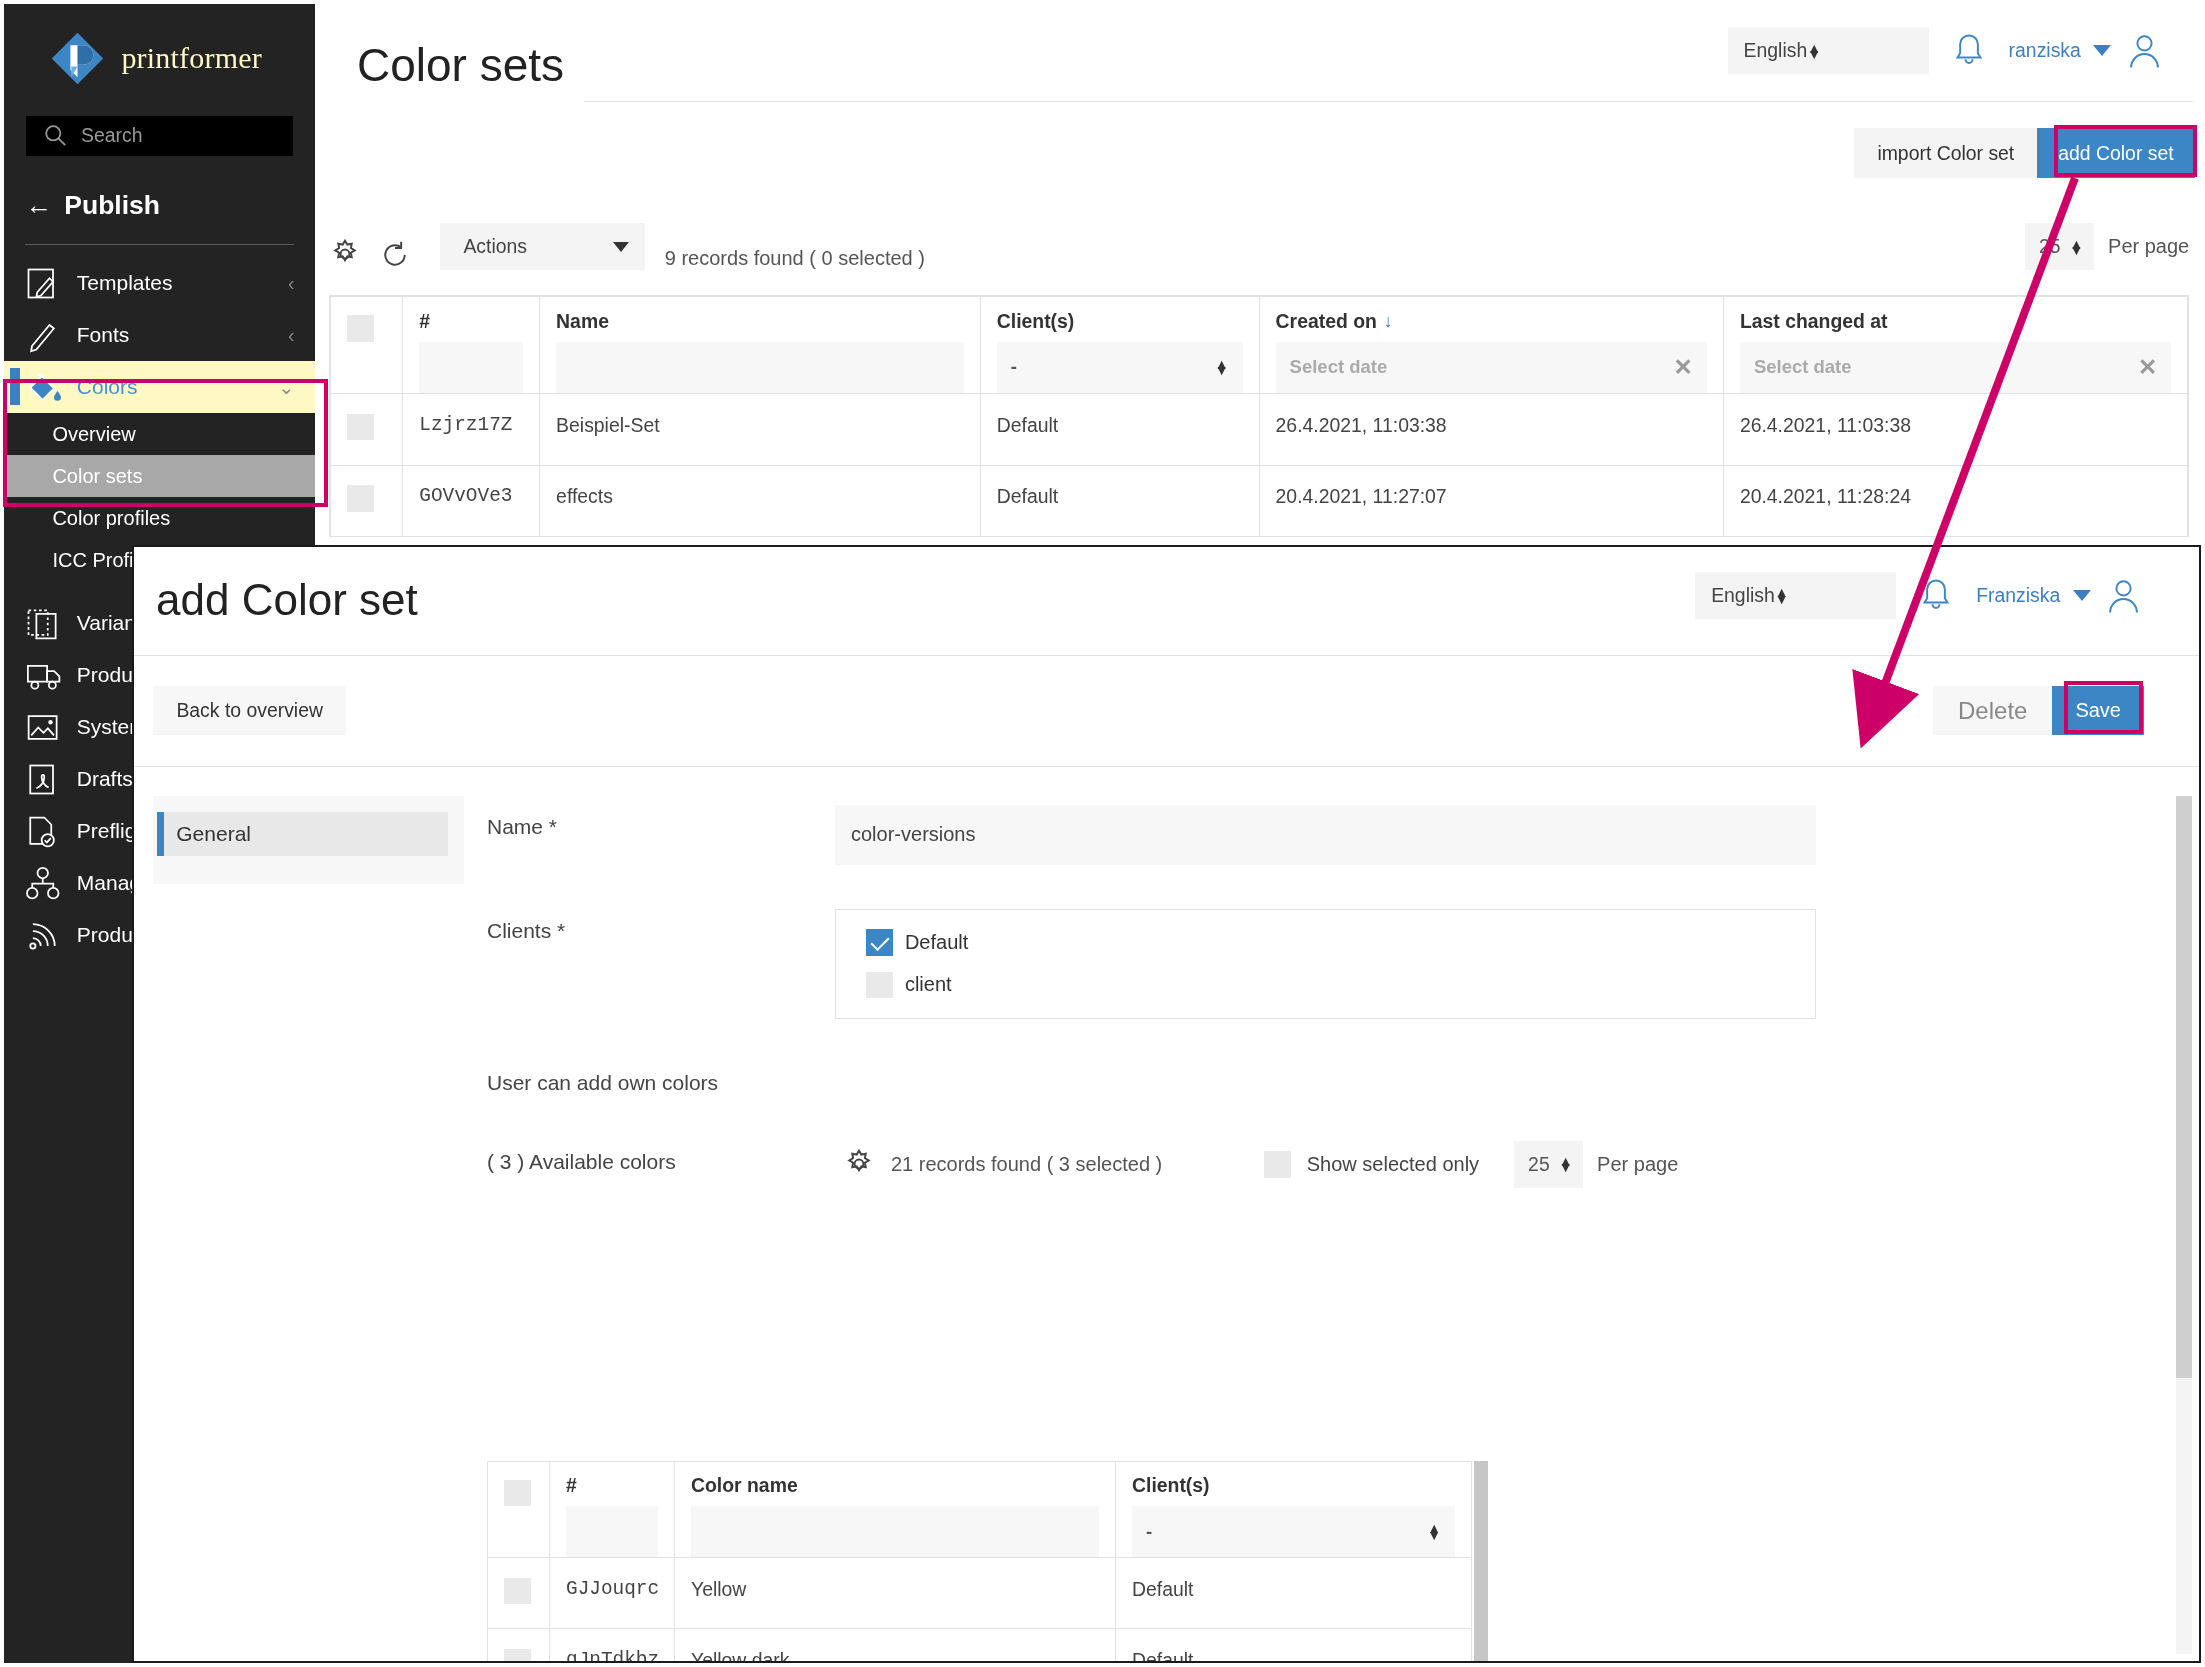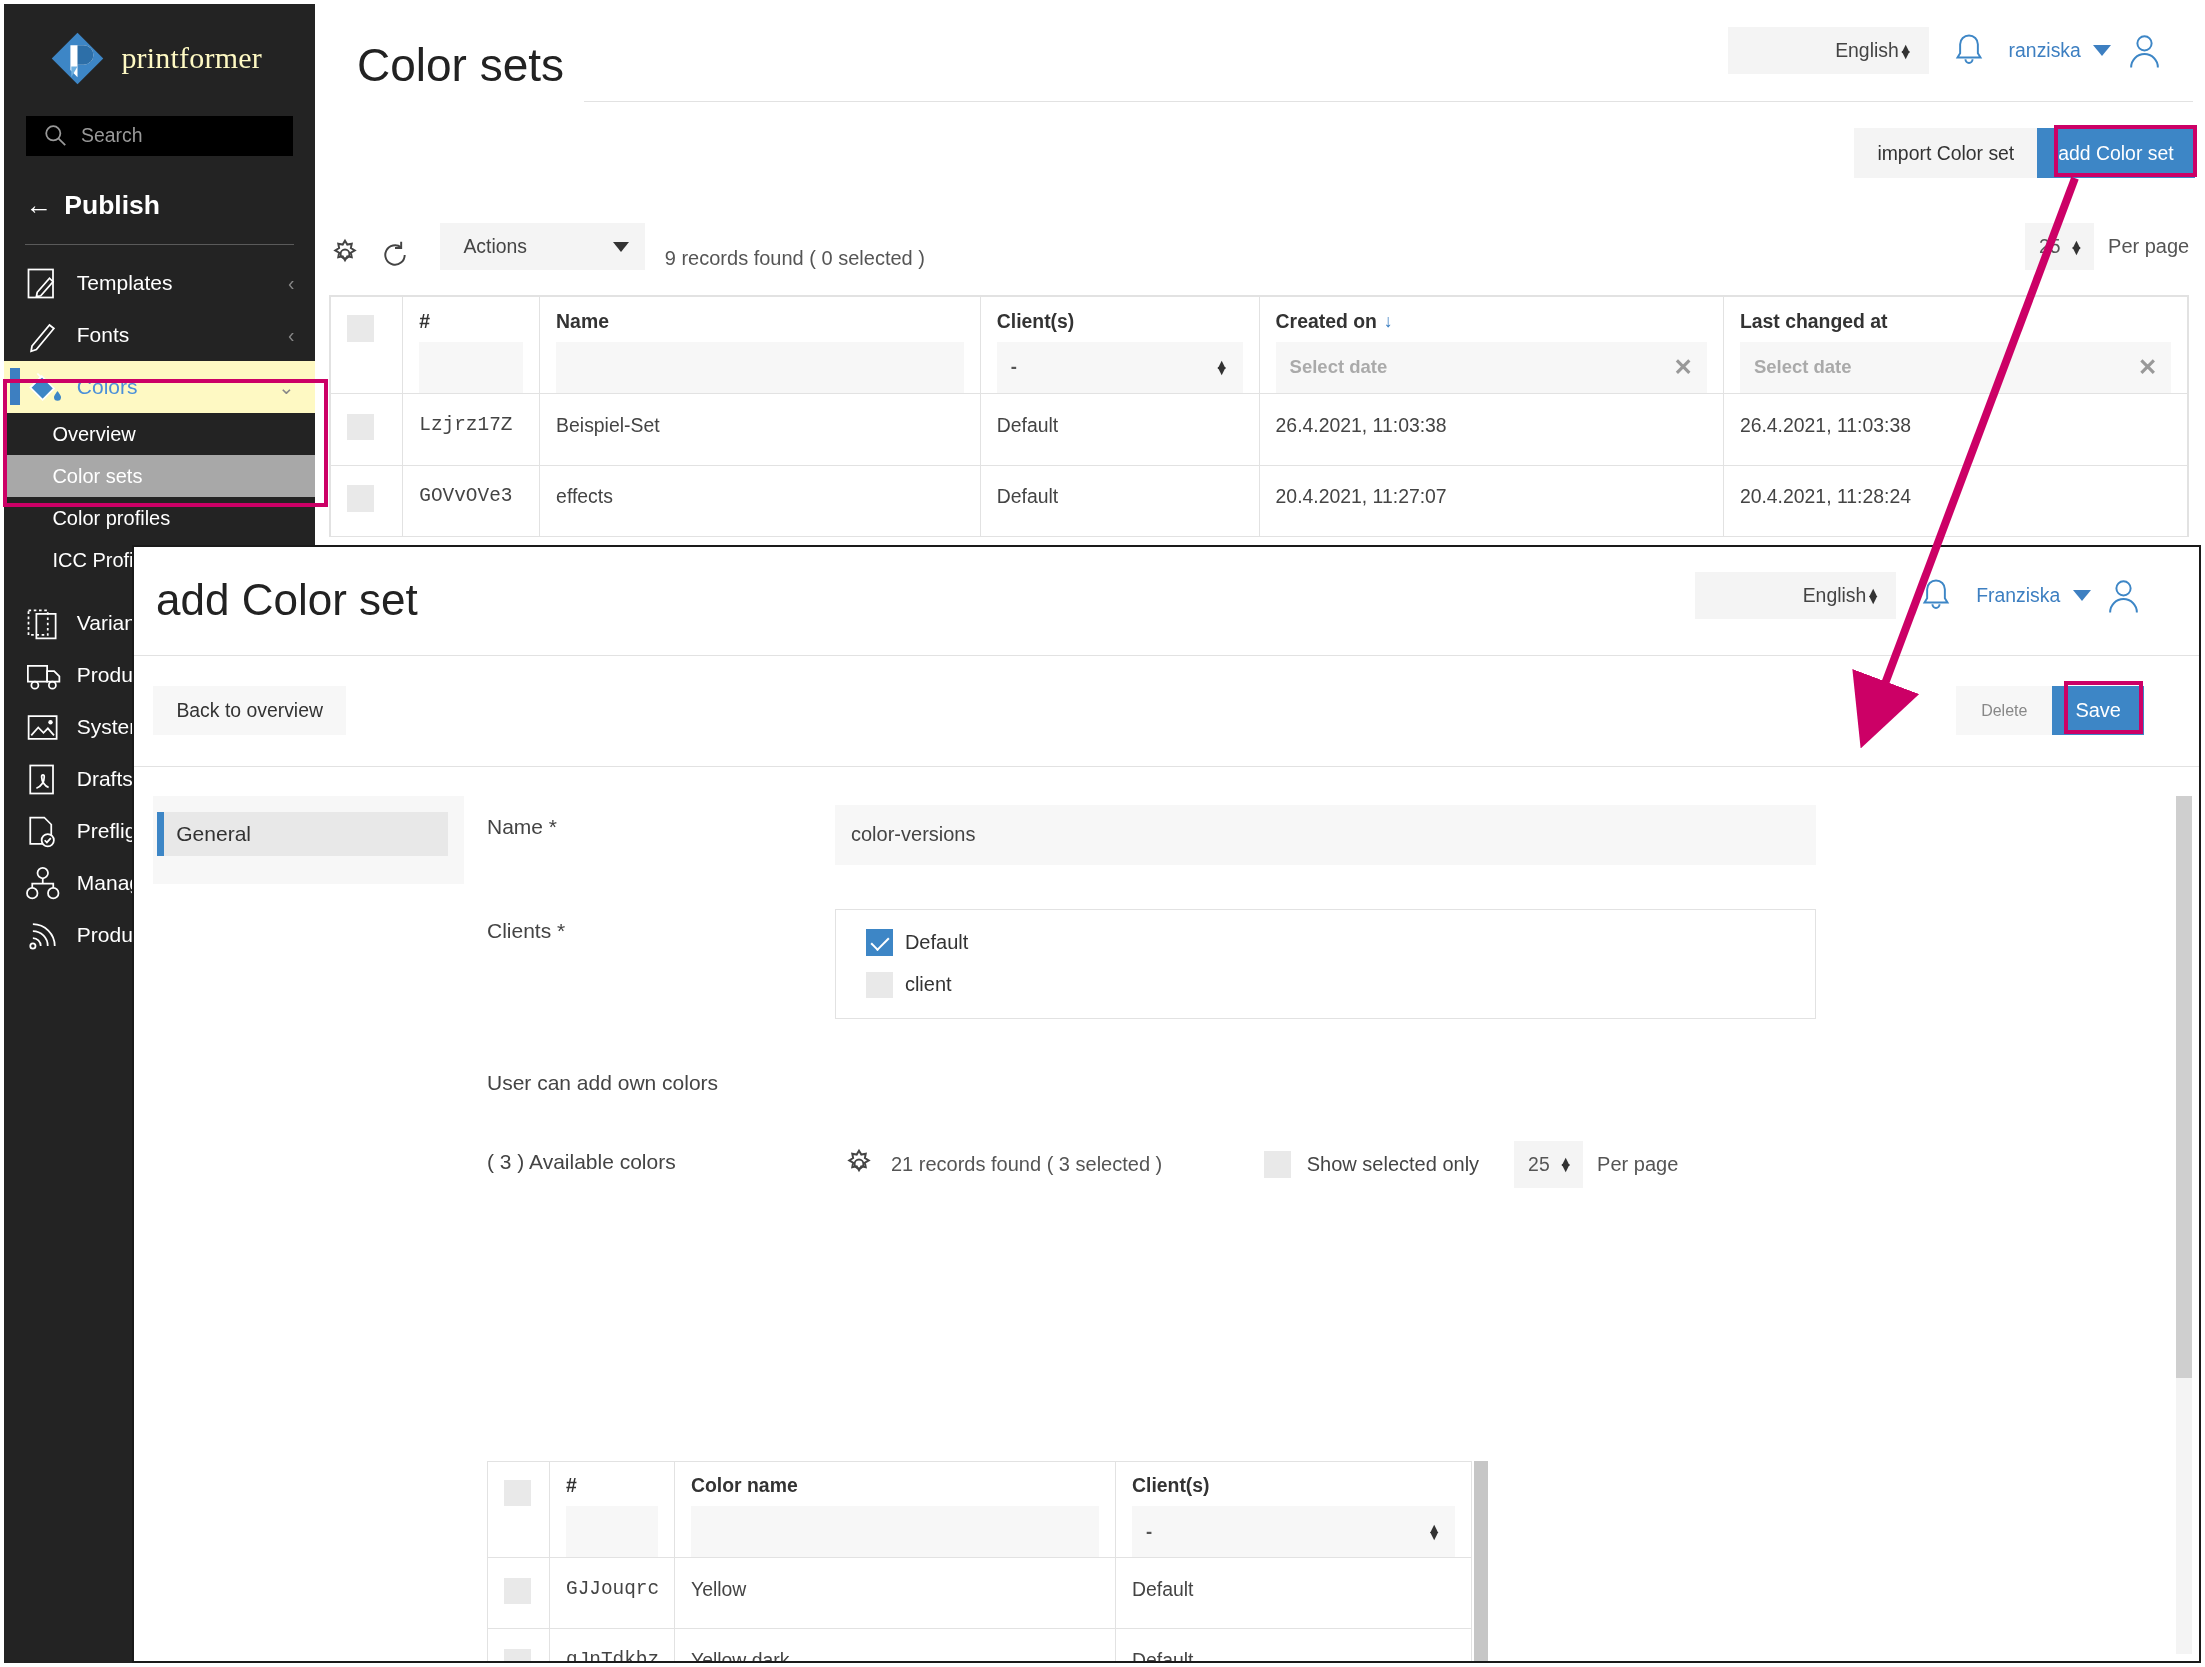--- a/index.html
+++ b/index.html
@@ -63,21 +63,21 @@
   .page-title {
     position: absolute; left: 42px; top: 34px;
     font-size: 46px; color: #222; font-weight: 400;
   }
   .topbar-right {
     position: absolute; right: 37px; top: 23px;
     display: flex; align-items: center; gap: 23px;
   }
   .lang-select {
     width: 201px; height: 47px; background: #f4f4f4; border: none;
-    display: flex; align-items: center; justify-content: flex-end;
+    display: flex; align-items: center; justify-content: flex-start;
     padding: 0 16px; font-size: 19.4px; color: #444;
   }
   .spin { display: flex; flex-direction: column; line-height: 6.2px; font-size: 14px; color: #333; }
   .bell { width: 34px; height: 39px; }
   .user-block { display: flex; align-items: center; gap: 12.4px; color: #3d7fc1; font-size: 19.4px; }
   .caret-dn { width: 0; height: 0; border-left: 9.7px solid transparent; border-right: 9.7px solid transparent; border-top: 11.5px solid #3d7fc1; }
   .avatar-ico { width: 41px; height: 41px; }
 
   .header-rule { position: absolute; left: 269px; right: 8.8px; top: 97px; height: 0.9px; background: #e2e2e2; }
 
@@ -135,21 +135,21 @@
   }
   .modal-title { position: absolute; left: 22px; top: 28px; font-size: 44px; color: #222; }
   .modal-topright { position: absolute; right: 55px; top: 25px; display: flex; align-items: center; gap: 23px; }
   .modal-rule-1 { position: absolute; left: 0; right: 0; top: 108px; height: 0.9px; background: #e2e2e2; }
   .back-btn {
     position: absolute; left: 19.4px; top: 139px; height: 49px;
     background: #f7f7f7; display: flex; align-items: center; padding: 0 23px;
     font-size: 19.4px; color: #333;
   }
   .modal-actions { position: absolute; right: 55px; top: 139px; display: flex; }
-  .btn-delete { background: #f7f7f7; color: #888; font-size: 16px; padding: 0 25px; height: 49px; display: flex; align-items: center; text-align: center; }
+  .btn-delete { background: #f7f7f7; color: #888; font-size: 24px; padding: 0 25px; height: 49px; display: flex; align-items: center; text-align: center; }
   .btn-save { background: #3d86c6; color: #fff; font-size: 20px; padding: 2px 23px; height: 49px; display: flex; align-items: center; }
   .modal-rule-2 { position: absolute; left: 0; right: 0; top: 219px; height: 0.9px; background: #e2e2e2; }
 
   .tabs-col { position: absolute; left: 19.4px; top: 249px; width: 311px; height: 88px; background: #f7f7f7; }
   .tab-general {
     margin: 16px 0 0 3.5px; width: 291px; height: 44px; background: #e8e8e8;
     display: flex; align-items: center; padding-left: 19.4px; font-size: 21px; color: #333;
     position: relative;
   }
   .tab-general .tbar { position: absolute; left: 0; top: 0; width: 7px; height: 44px; background: #3d86c6; }

